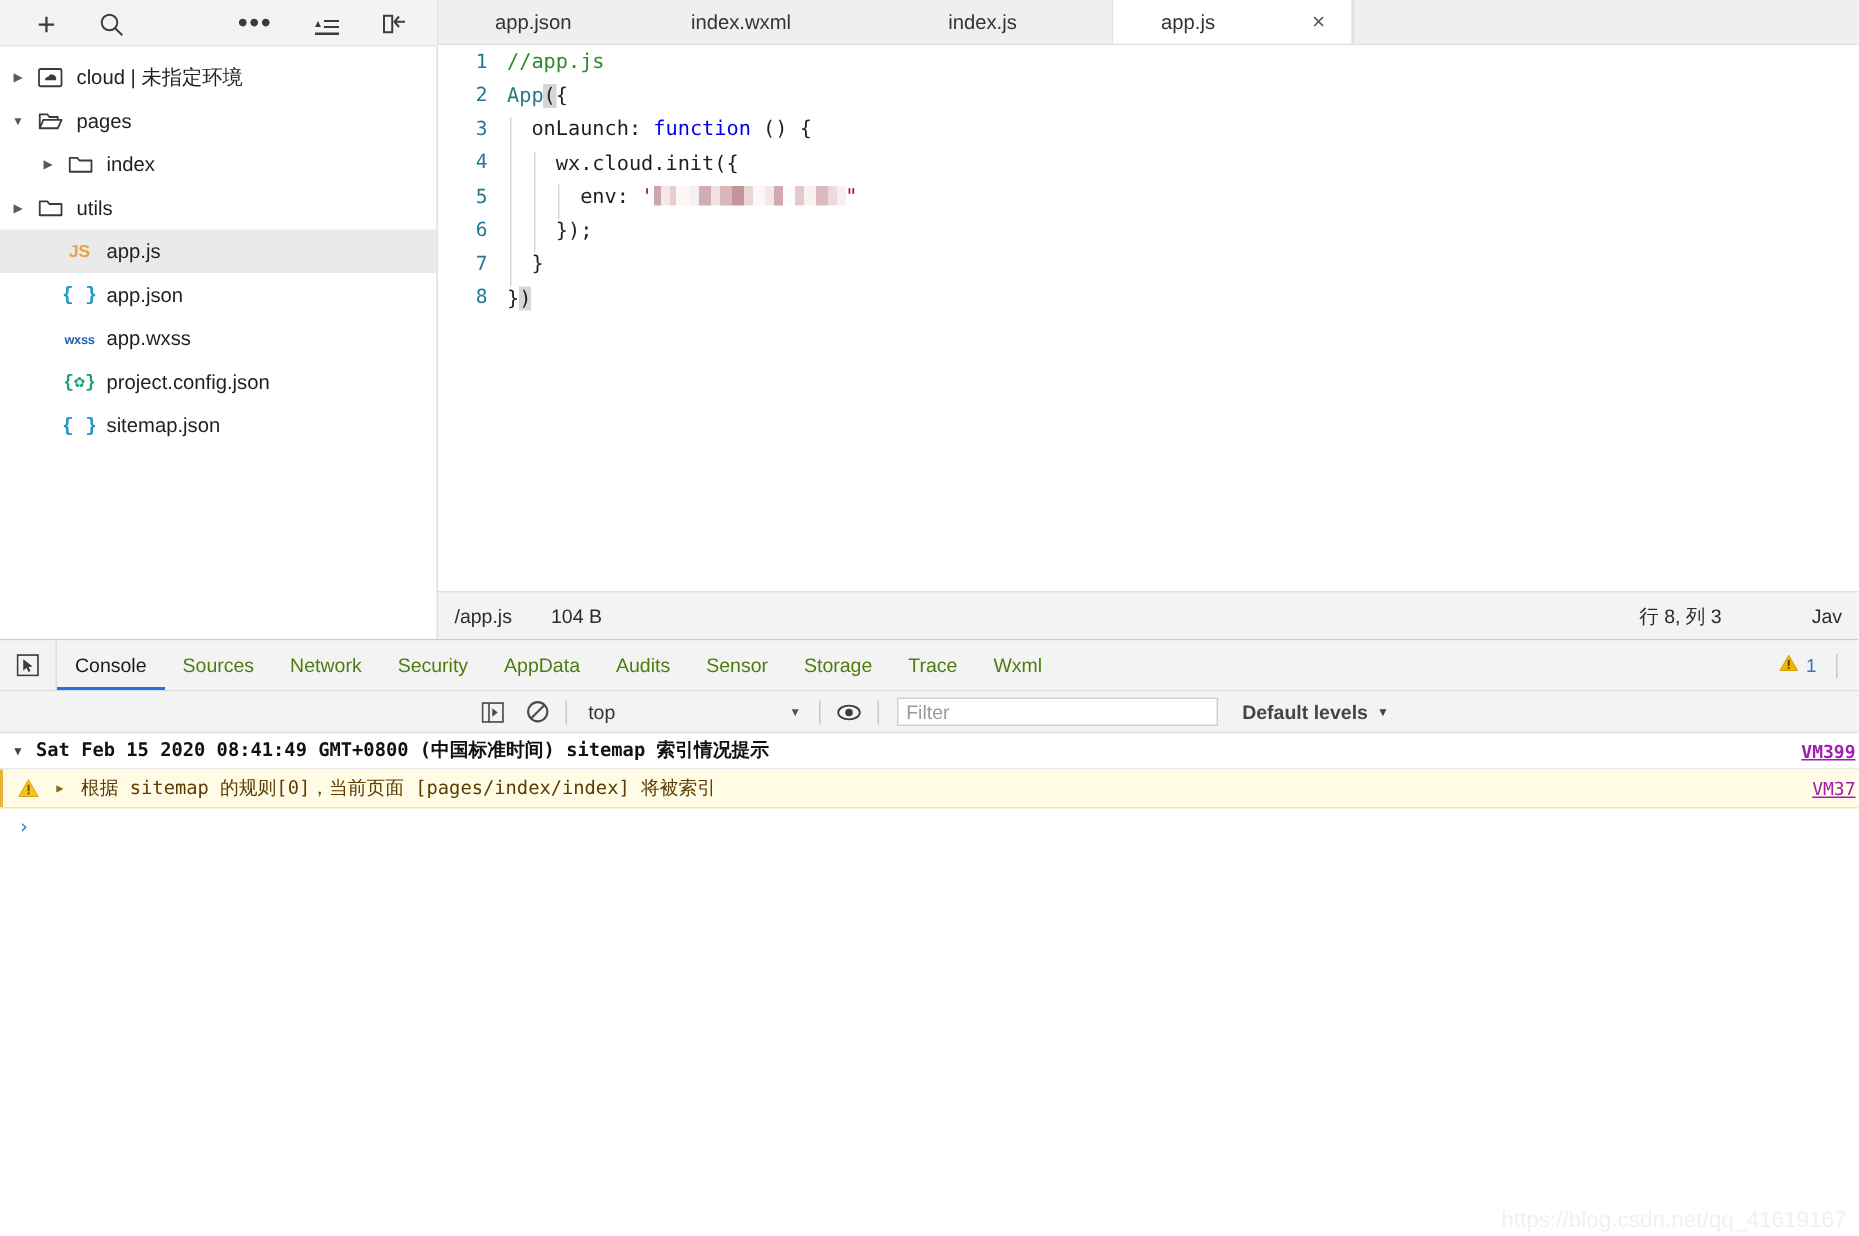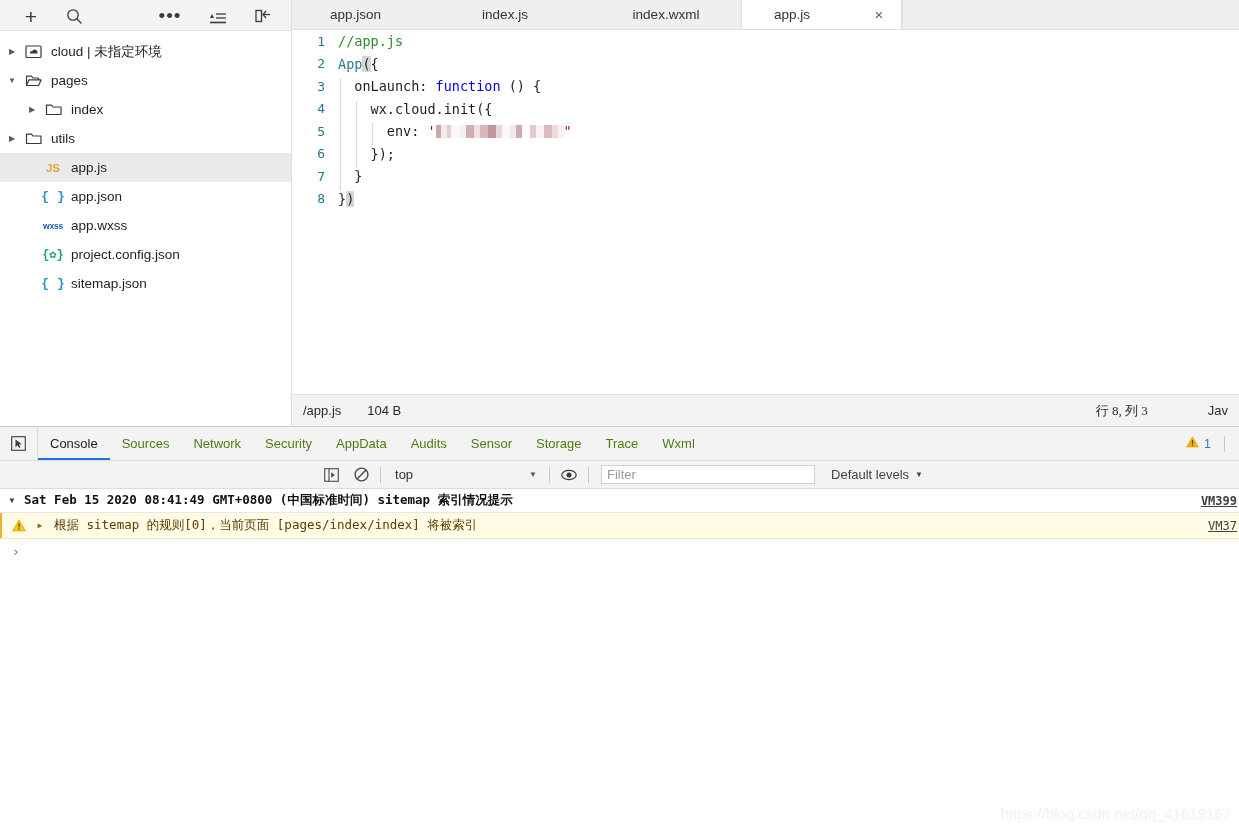--- a/index.html
+++ b/index.html
@@ -113,21 +113,21 @@
     opacity: 0.95;
   }
   .statusbar {
     position: absolute; left: 0; bottom: 0; width: 947px; height: 32px;
     background: #f3f3f3; border-top: 1px solid #e0e0e0;
     display: flex; align-items: center; font-size: 13px; color: #2b2b2b;
   }
   .sb-path { padding-left: 11px; }
   .sb-size { padding-left: 26px; }
   .sb-right { margin-left: auto; display: flex; align-items: center; }
-  .sb-pos { padding-right: 60px; font-family: Liberation Serif, serif; }
+  .sb-pos { padding-right: 60px; }
   .sb-lang { padding-right: 11px; }
 
   
   .devtools {
     position: absolute; left: 0; top: 426px; width: 1239px; height: 398px;
     background: #ffffff; border-top: 1px solid #cdcdcd;
   }
   .dt-tabs {
     height: 34px; background: #f3f3f3; border-bottom: 1px solid #dcdcdc;
     display: flex; align-items: stretch; position: relative;
@@ -167,21 +167,21 @@
   }
   .ctx-caret { position: absolute; right: 8px; font-size: 8px; color: #555; }
   .filter-input {
     width: 214px; height: 19px; background: #fff; border: 1px solid #d0d0d0;
     margin-left: 8px; padding: 0 5px; font-size: 13px; color: #333;
     font-family: "Liberation Sans", sans-serif;
   }
   .filter-input::placeholder { color: #9a9a9a; }
   .levels {
     display: flex; align-items: center; gap: 6px; margin-left: 16px;
-    font-size: 13px; color: #444; cursor: pointer;
+    font-size: 13px; color: #444; cursor: pointer; font-weight: bold;
   }
 
   .console-body { position: relative; height: 336px; background: #fff; font-size: 12.5px; }
   .c-row { display: flex; align-items: center; position: relative; }
   .c-row.msg1 {
     height: 24px; background: #fff; border-bottom: 1px solid #e8e8e8;
     font-family: "DejaVu Sans Mono", monospace; font-weight: bold; color: #111;
   }
   .c-row.msg2 {
     height: 26px; background: #fffbe5; border-bottom: 1px solid #f0e4b8;
@@ -191,21 +191,21 @@
     content: ""; position: absolute; left: 0; top: 0; bottom: 0; width: 2px; background: #e8b339;
   }
   .c-tri { width: 24px; text-align: center; font-size: 8px; color: #444; cursor: pointer; }
   .c-tri2 { width: 16px; text-align: center; font-size: 8px; color: #8a6a20; cursor: pointer; }
   .c-warnico {
     width: 26px; display: flex; align-items: center; justify-content: center;
     margin-left: 6px;
   }
   .c-text { white-space: pre; }
   .c-vm {
-    position: absolute; right: 0px; font-size: 12px; color: #404040;
+    position: absolute; right: 0px; font-size: 12px; color: #a21caf;
     text-decoration: underline; cursor: pointer; white-space: nowrap;
   }
   .c-prompt {
     display: flex; align-items: center; height: 24px; padding-left: 12px;
     color: #3a76c4; font-family: "DejaVu Sans Mono", monospace; font-size: 13px;
   }
   .watermark {
     position: absolute; right: 8px; bottom: 2px; font-size: 15px; color: #f0f0f0;
     font-family: "Liberation Sans", sans-serif; user-select: none;
   }
@@ -319,25 +319,25 @@
 
       </div>
     </div>
 
     <div class="editor">
 
       <div class="tabbar">
         <div class="tab t0">
           <span>app.json</span>
         </div>
+        <div class="tab t1">
+          <span>index.wxml</span>
+        </div>
         <div class="tab t2">
           <span>index.js</span>
-        </div>
-        <div class="tab t1">
-          <span>index.wxml</span>
         </div>
         <div class="tab active">
           <span>app.js</span>
           <span class="tab-close">×</span>
         </div>
         <div class="tab-rest"></div>
       </div>
 
       <div class="code-area">
 

